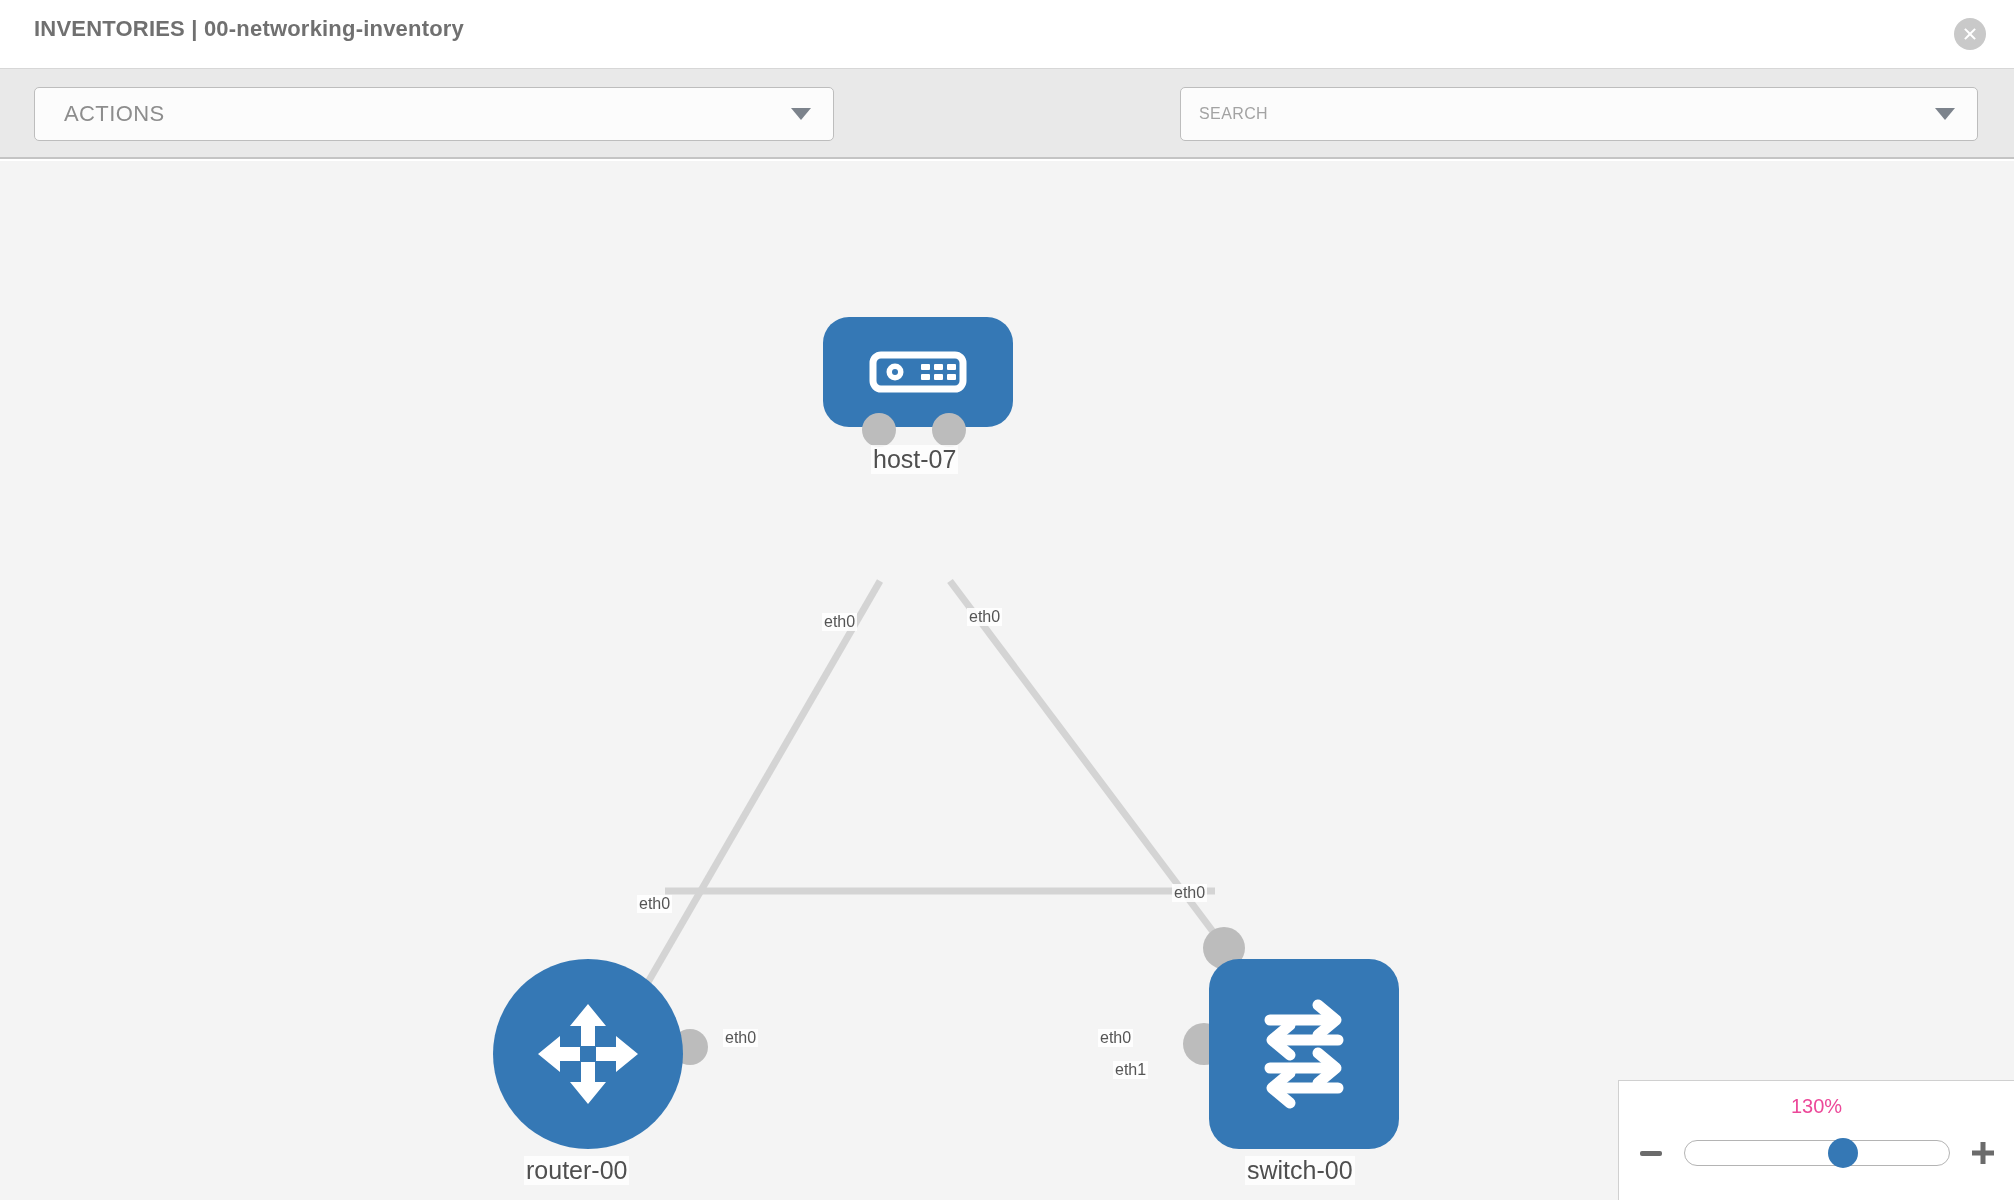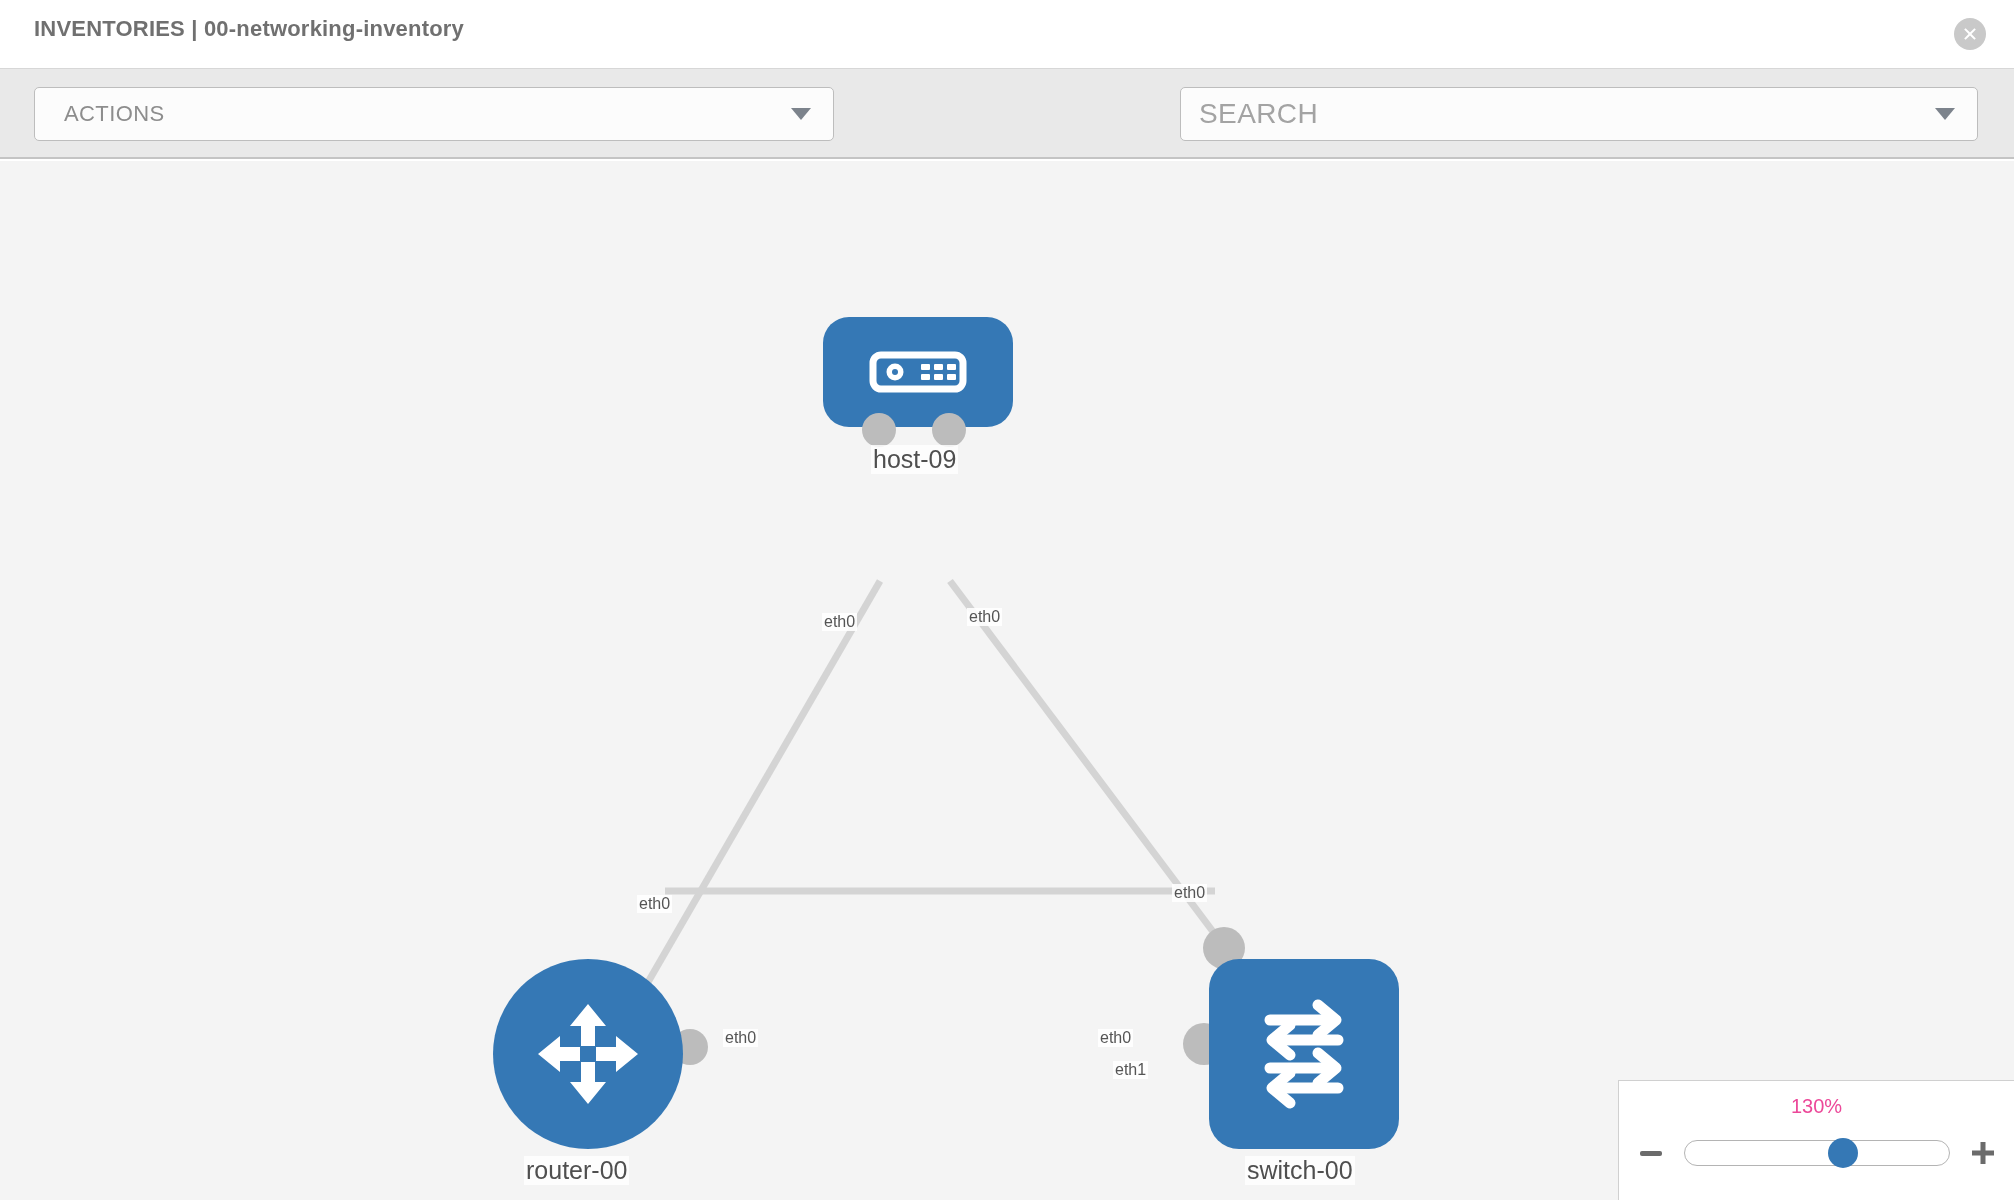--- a/index.html
+++ b/index.html
@@ -77,21 +77,21 @@
     position: absolute; left: 1180px; top: 18px;
     width: 798px; height: 54px;
     background: #fcfcfc;
     border: 1px solid #bdbdbd;
     border-radius: 5px;
     display: flex; align-items: center;
     cursor: text;
   }
   .search-label {
     margin-left: 18px;
-    font-size: 28px; color: #a3a3a3;
+    font-size: 16px; color: #a3a3a3;
     letter-spacing: 0.4px;
   }
 
   
   .canvas {
     position: absolute; left: 0; top: 161px;
     width: 2014px; height: 1039px;
     background: #f4f4f4;
     overflow: hidden;
   }
@@ -242,21 +242,21 @@
             <rect x="65" y="16" width="9" height="6" rx="1"></rect>
             <rect x="78" y="16" width="9" height="6" rx="1"></rect>
             <rect x="52" y="26" width="9" height="6" rx="1"></rect>
             <rect x="65" y="26" width="9" height="6" rx="1"></rect>
             <rect x="78" y="26" width="9" height="6" rx="1"></rect>
           </g>
         </svg>
       </div>
       <div class="nub" style="left:862px; top:252px; width:34px; height:34px;"></div>
       <div class="nub" style="left:932px; top:252px; width:34px; height:34px;"></div>
-      <div class="node-label" style="left:871px; top:284px;">host-09</div>
+      <div class="node-label" style="left:871px; top:284px;">host-07</div>
     </div>
     <div class="iface-label" style="left:822px; top:452px;">eth0</div>
     <div class="iface-label" style="left:967px; top:447px;">eth0</div>
 
     <div class="node">
       <div class="nub" style="left:672px; top:868px; width:36px; height:36px;"></div>
       <div class="node-shape" style="left:493px; top:798px; width:190px; height:190px; border-radius:50%;">
         <svg width="116" height="116" viewBox="0 0 116 116" aria-hidden="true">
           <g fill="#ffffff">
             <path d="M58 8 L76 30 H65 V50 H51 V30 H40 Z"></path>

